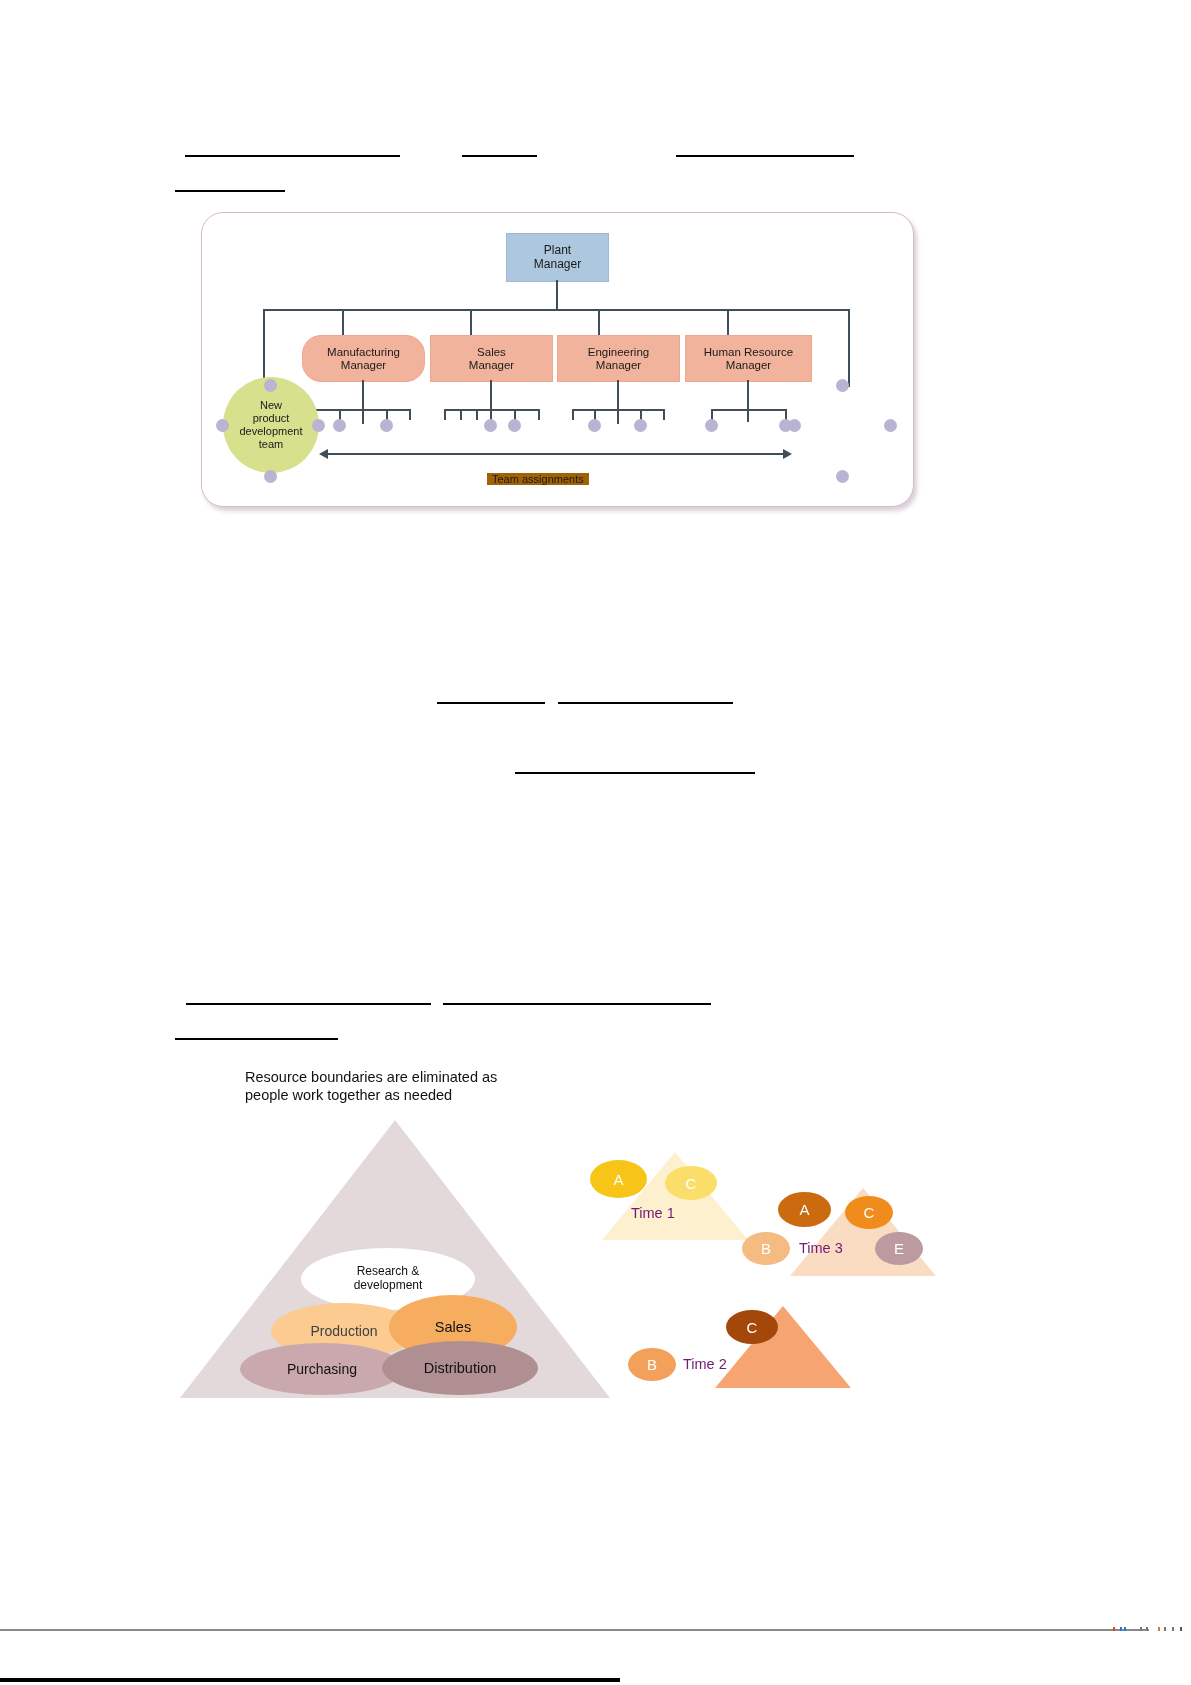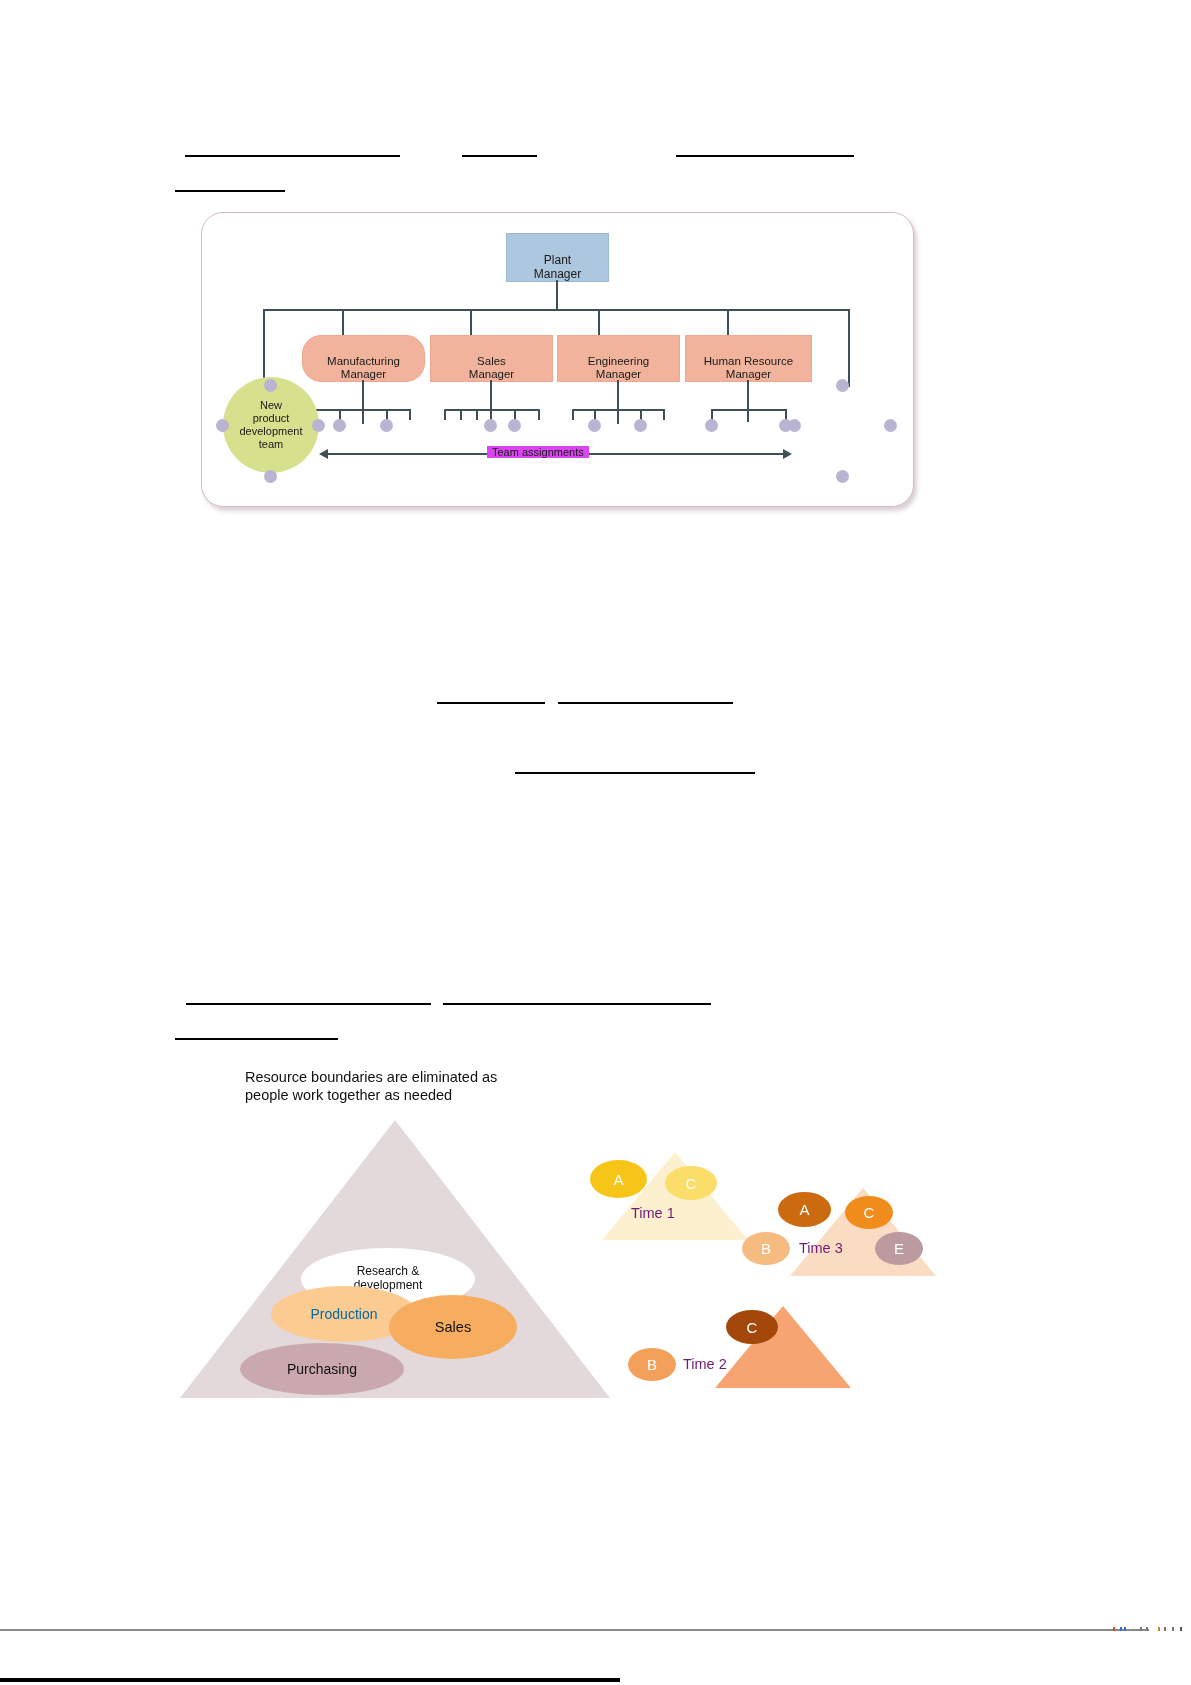--- a/index.html
+++ b/index.html
@@ -16,21 +16,21 @@
 
   
   #orgchart{
     position:absolute;left:201px;top:212px;width:711px;height:293px;
     border:1.5px solid #d6b9cc;border-radius:22px;background:#fff;
     box-shadow:3px 4px 4px rgba(150,120,140,.35);
   }
   #orgchart .inner{position:absolute;inset:0;}
 
   .box{
-    position:absolute;display:flex;align-items:flex-end;justify-content:center;
+    position:absolute;display:flex;align-items:center;justify-content:center;
     text-align:center;line-height:1.12;color:#1a1a1a;
     font-size:11.5px;
   }
   .box.top{
     background:#adc7de;border:1px solid #9db9d2;
     left:304px;top:20px;width:101px;height:47px;font-size:12px;
   }
   .box.mgr{
     background:#f2b39c;border:1px solid #eda88f;
     top:122px;width:121px;height:45px;
@@ -52,22 +52,22 @@
   .ln{position:absolute;background:#3e4f57;}
   .ln.v{width:1.6px;}
   .ln.h{height:1.6px;}
 
   .node{
     position:absolute;width:13px;height:13px;border-radius:50%;
     background:#b8b4d2;
   }
 
   .teamlbl{
-    position:absolute;font-size:11px;color:#1a1a1a;background:#d946ef;
-    padding:0 5px;white-space:nowrap;
+    position:absolute;font-size:11px;color:#1a1a1a;background:#a16207;
+    padding:0 5px;white-space:nowrap;margin-top:27px;
   }
 
   
   .arrowL,.arrowR{position:absolute;width:0;height:0;
     border-top:5px solid transparent;border-bottom:5px solid transparent;}
   .arrowL{border-right:9px solid #3e4f57;}
   .arrowR{border-left:9px solid #3e4f57;}
 
   
   #fig2{position:absolute;left:175px;top:1060px;width:770px;height:350px;}
@@ -82,21 +82,21 @@
   .tri{position:absolute;width:0;height:0;}
 
   .oval{
     position:absolute;border-radius:50%;
     display:flex;align-items:center;justify-content:center;text-align:center;
     line-height:1.15;
   }
 
   
   #ov-rd{left:126px;top:188px;width:174px;height:62px;background:#ffffff;font-size:12px;color:#111;}
-  #ov-prod{left:96px;top:226px;width:146px;height:56px;background:#fbcb92;font-size:14px;color:#0369a1;}
+  #ov-prod{left:96px;top:243px;width:146px;height:56px;background:#fbcb92;font-size:14px;color:#404040;}
   #ov-sales{left:214px;top:235px;width:128px;height:64px;background:#f6ad5f;font-size:14.5px;color:#111;}
   #ov-purch{left:65px;top:283px;width:164px;height:52px;background:#c9a9ae;font-size:14px;color:#111;}
   #ov-dist{left:207px;top:281px;width:156px;height:54px;background:#b08f92;font-size:14.5px;color:#111;}
 
   
   .tlabel{position:absolute;font-size:14.5px;color:#701a75;white-space:nowrap;}
   .badge{
     position:absolute;border-radius:50%;
     display:flex;align-items:center;justify-content:center;
     font-size:15px;color:#fff;
@@ -251,20 +251,23 @@
       </div>
     </div>
     <div class="oval" id="ov-prod">
       <span>Production</span>
     </div>
     <div class="oval" id="ov-sales">
       <span>Sales</span>
     </div>
     <div class="oval" id="ov-purch">
       <span>Purchasing</span>
+    </div>
+    <div class="oval" id="ov-dist">
+      <span>Distribution</span>
     </div>
 
 
     <div class="tri" style="left:427px;top:92px;border-left:73px solid transparent;border-right:73px solid transparent;border-bottom:88px solid #fdf0cf;"></div>
     <div class="badge" style="left:415px;top:100px;width:57px;height:38px;background:#f6c518;">
       <span>A</span>
     </div>
     <div class="badge" style="left:490px;top:106px;width:52px;height:34px;background:#fbde6a;">
       <span>C</span>
     </div>

